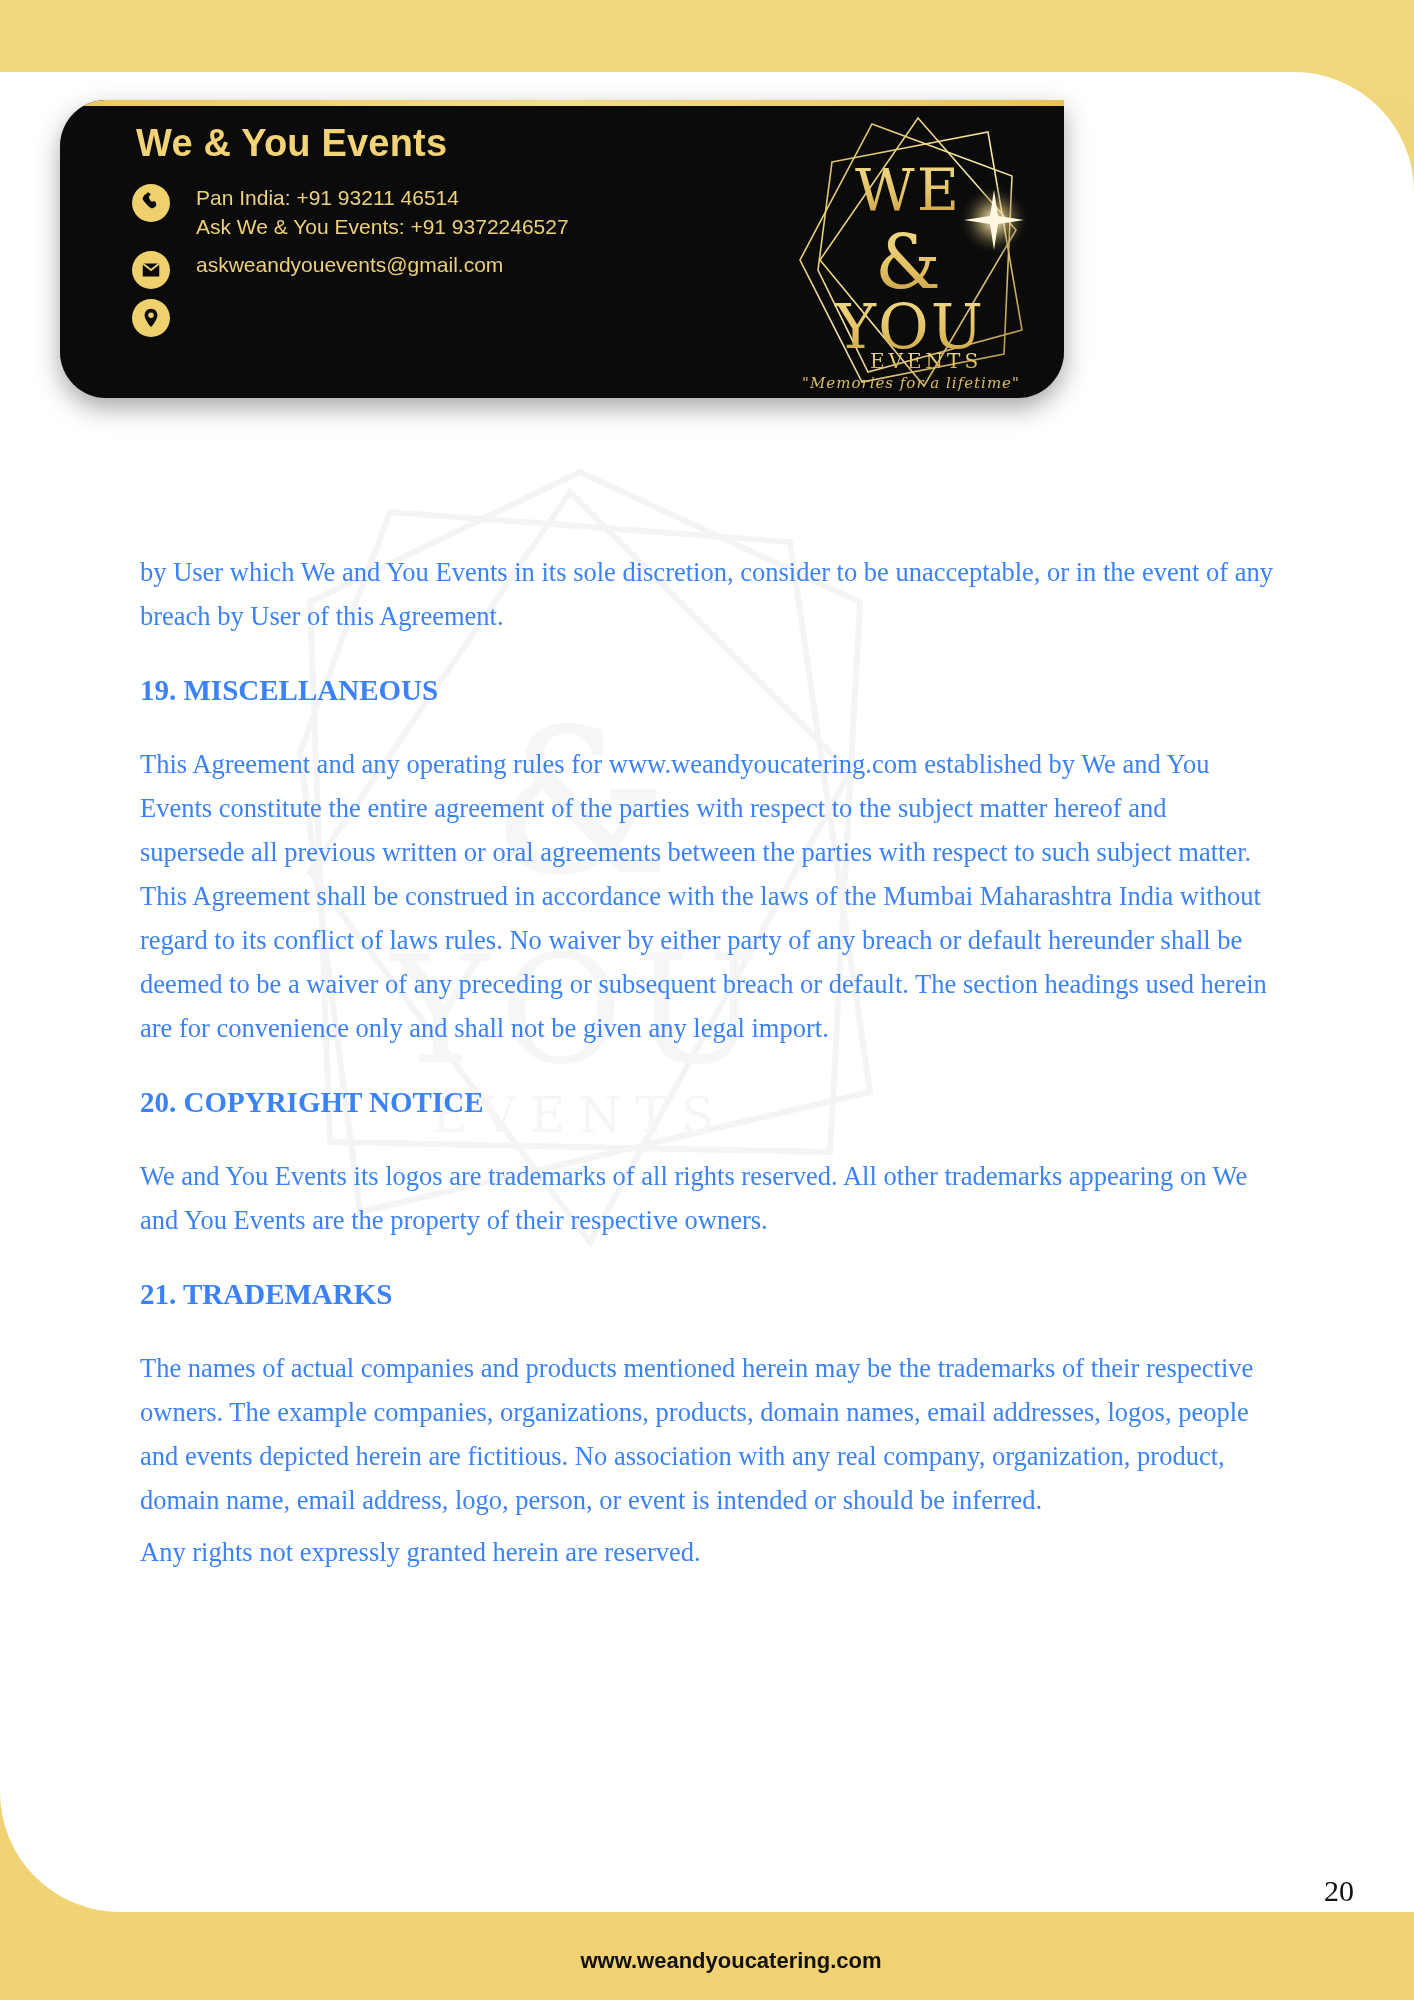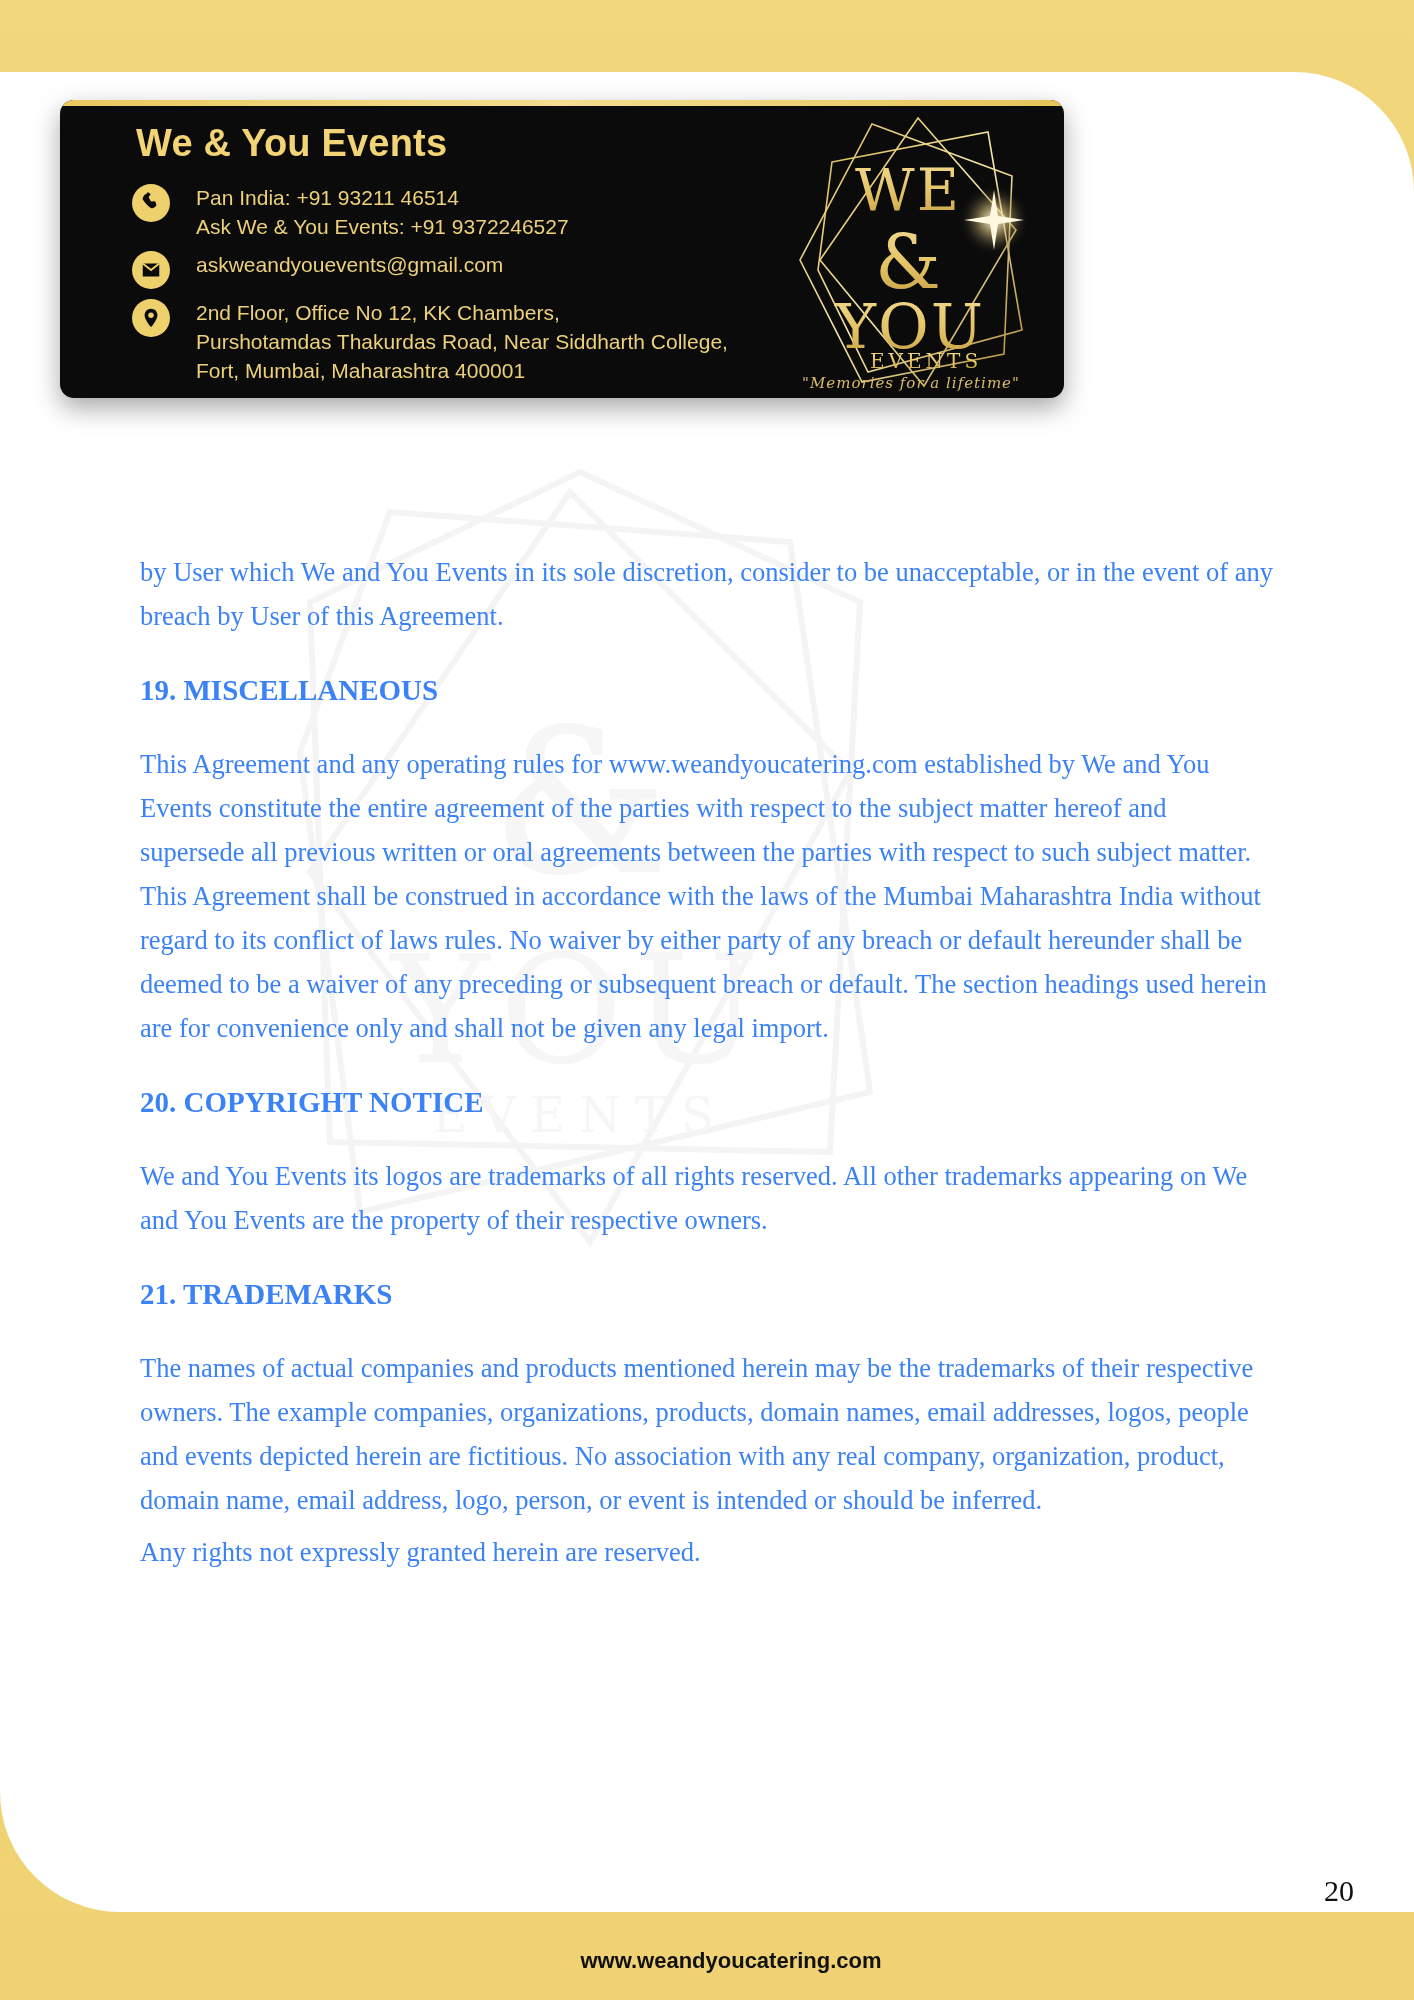--- a/index.html
+++ b/index.html
@@ -53,21 +53,20 @@
     top: 28px;
     width: 1004px;
     height: 298px;
     background: #0b0b0b;
     border-top-left-radius: 46px;
     border-bottom-right-radius: 46px;
     border-bottom-left-radius: 46px;
     border-top-right-radius: 0px;
     box-shadow: 0 10px 26px rgba(0,0,0,0.35);
     overflow: hidden;
-    border-radius: 14px;
   }
   .header-card::after{
     content:"";
     position:absolute;
     left:0; top:0; right:0; height:6px;
     background: linear-gradient(90deg,#e9c95f,#f4dd90,#e5c458);
   }
 
   .brand-title {
     position: absolute;
@@ -219,25 +218,20 @@
           <div>askweandyouevents@gmail.com</div>
         </span>
       </div>
 
       <div class="contact-row">
         <span class="ico">
           <svg width="22" height="22" viewBox="0 0 24 24" fill="#0b0b0b">
             <path d="M12 2C8.1 2 5 5.1 5 9c0 5.2 7 13 7 13s7-7.8 7-13c0-3.9-3.1-7-7-7z"></path>
             <circle cx="12" cy="9" r="3" fill="#eed06d"></circle>
           </svg>
-        </span>
-        <span class="txt">
-          <div>2nd Floor, Office No 12, KK Chambers,</div>
-          <div>Purshotamdas Thakurdas Road, Near Siddharth College,</div>
-          <div>Fort, Mumbai, Maharashtra 400001</div>
         </span>
       </div>
 
     </div>
 
     <div class="logo-wrap">
       <svg width="280" height="286" viewBox="0 0 280 286" xmlns="http://www.w3.org/2000/svg">
         <defs>
           <linearGradient id="gold1" x1="0" y1="0" x2="1" y2="1">
             <stop offset="0%" stop-color="#d9b84f"></stop>

